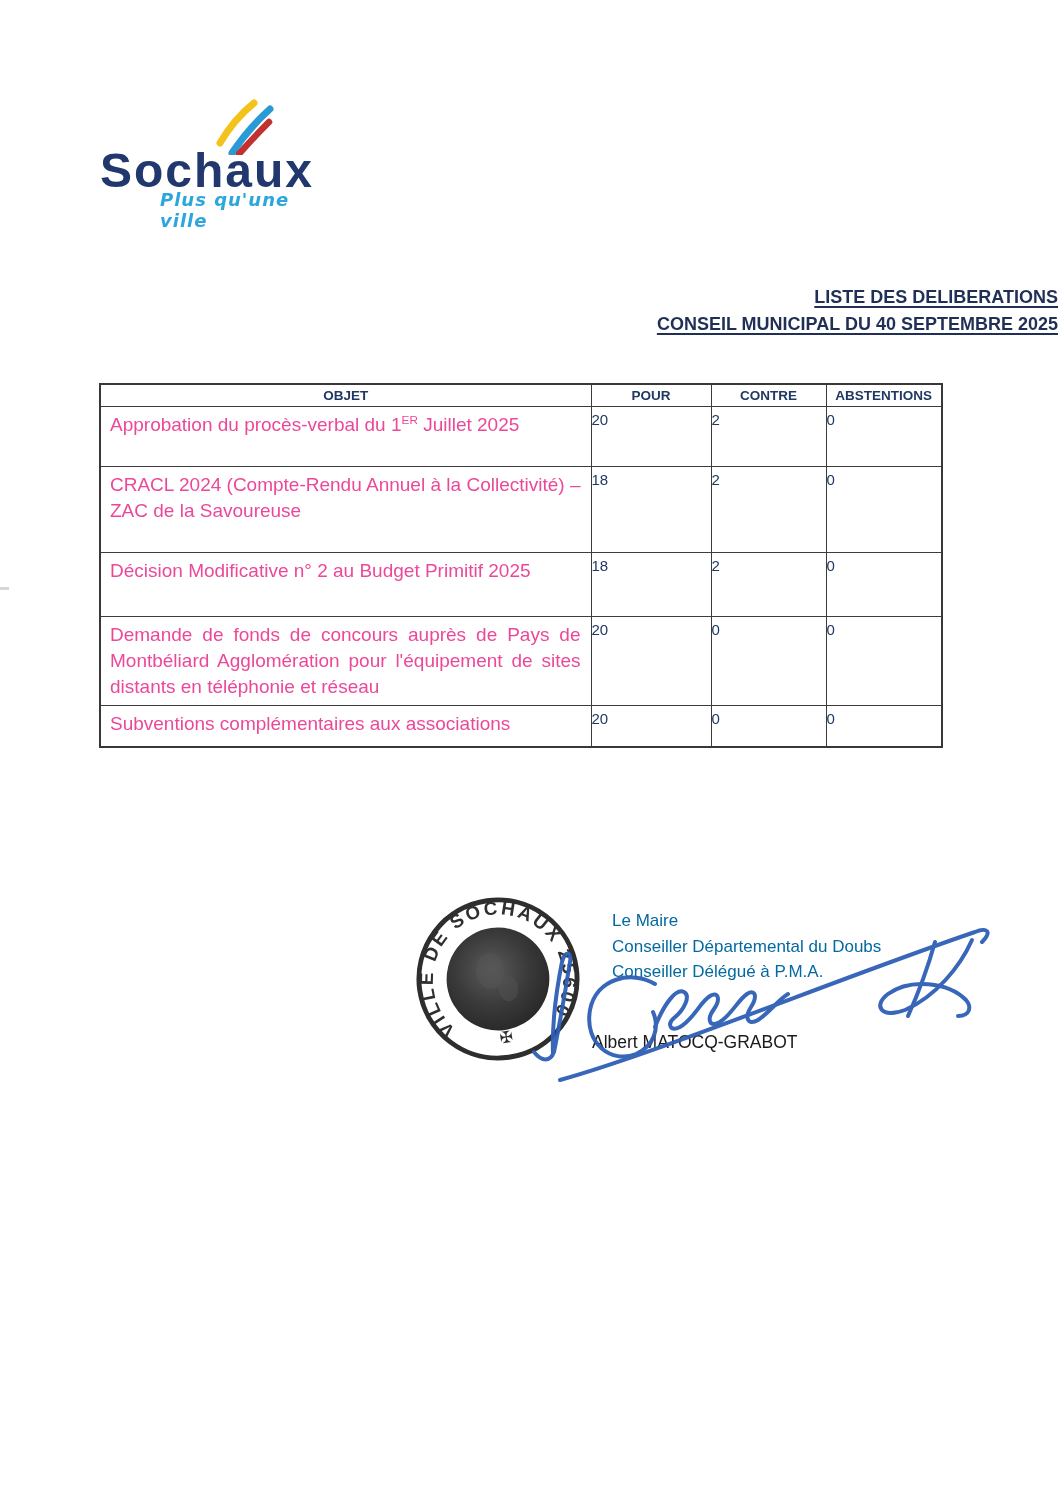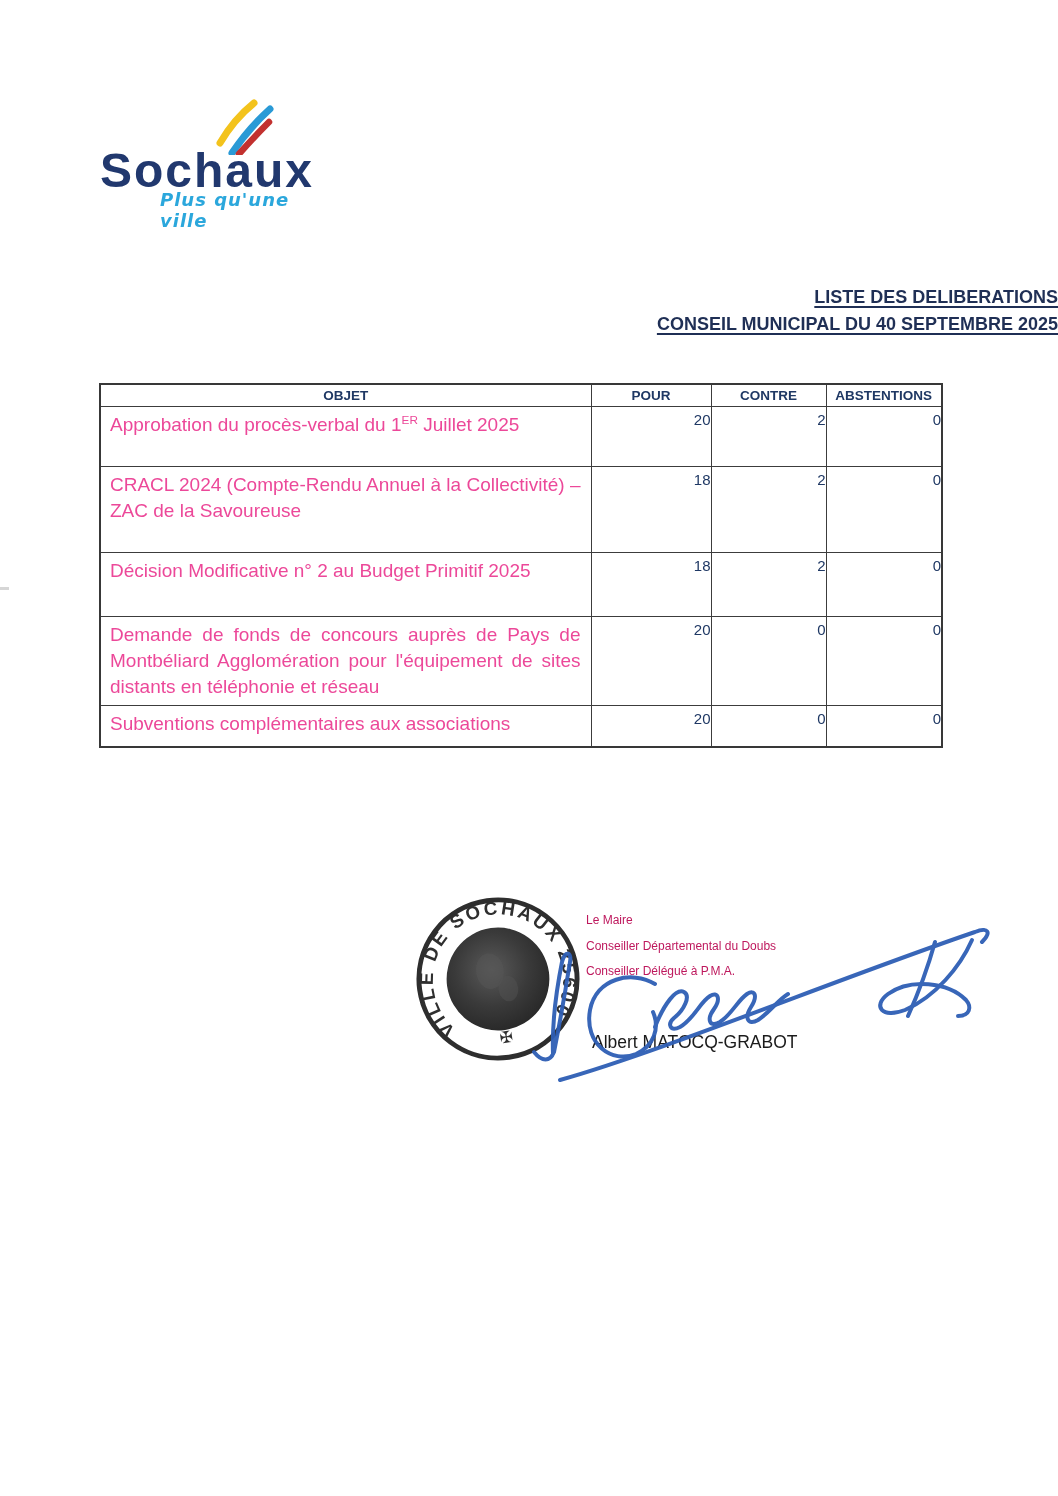--- a/index.html
+++ b/index.html
@@ -37,33 +37,33 @@
   .delib th, .delib td { border:1.6px solid #3c3c3c; vertical-align:top; }
   .delib th {
     font-size:13.5px; font-weight:700; color:#1f3864; text-align:center;
     padding:3px 2px; height:22px;
   }
   .delib td.objet {
     padding:5px 10px 4px 9px; text-align:justify; font-size:19px;
     line-height:1.38; color:#ec4899;
   }
   .delib td.num {
-    text-align:right; padding-top:4px; font-size:15px; color:#1f3864;
+    text-align:left; padding-top:4px; font-size:15px; color:#1f3864;
   }
   .delib td.objet sup { font-size:0.62em; }
   tr.r0 td { height:60px; }
   tr.r1 td { height:86px; }
   tr.r2 td { height:64px; }
   tr.r3 td { height:84px; }
   tr.r4 td { height:42px; }
   tr.r5 td { height:86px; }
 
   
   .stamp { position:absolute; left:412px; top:895px; width:172px; height:168px; transform:rotate(-8deg); }
-  .sig-text { position:absolute; left:586px; top:908px; font-size:12px; line-height:25.5px; color:#be185d; }
+  .sig-text { position:absolute; left:612px; top:908px; font-size:17px; line-height:25.5px; color:#0369a1; }
   .sig-name { position:absolute; left:592px; top:1032px; font-size:17.5px; color:#1b1b1b; }
   .sig-ink  { position:absolute; left:520px; top:912px; width:490px; height:178px; pointer-events:none; }
 
   
   .artifact { position:absolute; left:0; top:587px; width:9px; height:3px; background:#d6d6d6; }
 </style>
 </head>
 <body>
 
 <div class="page">

